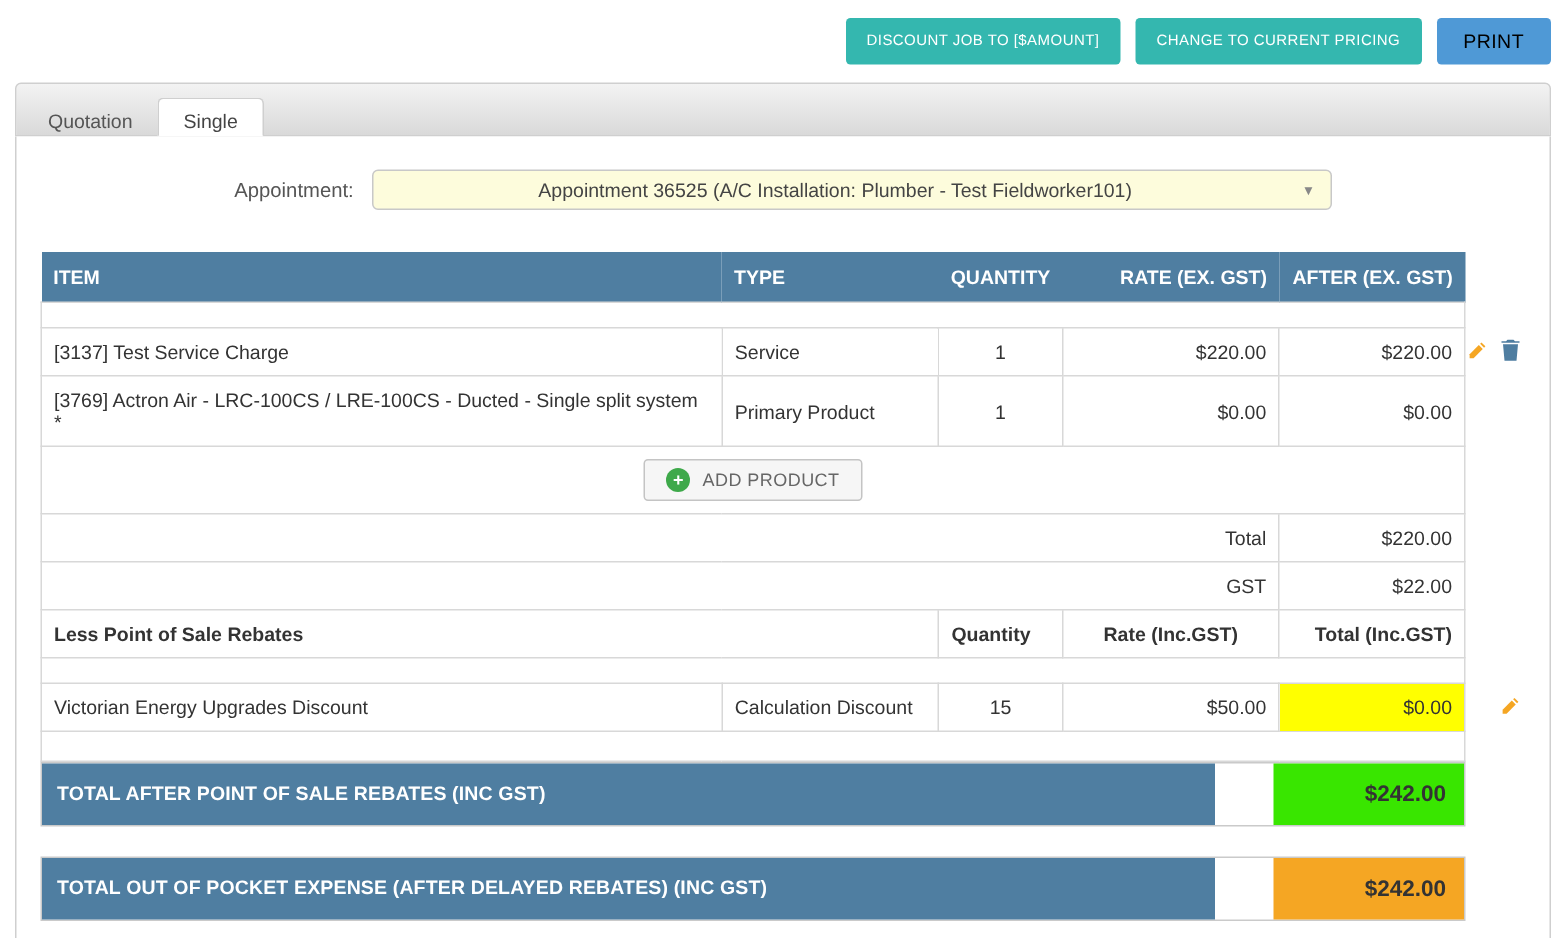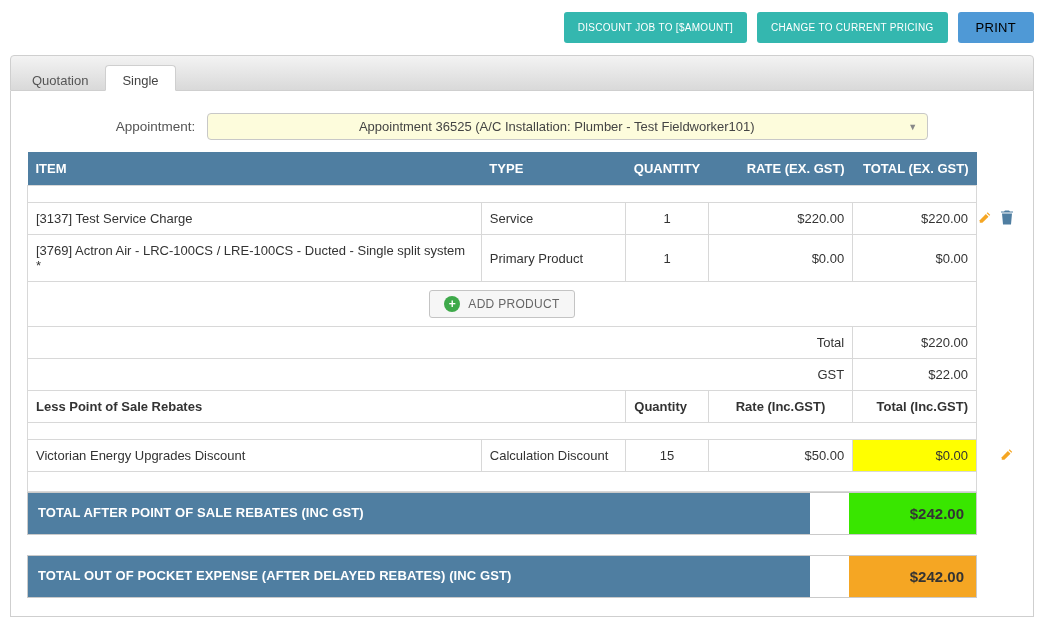--- a/index.html
+++ b/index.html
@@ -38,28 +38,28 @@
   }
 
   
   .panel {
     border:1px solid #cfcfcf;
     border-top:none;
     padding:22px 16px 18px 16px;
     background:#fff;
   }
 
-  .appointment-row { display:flex; align-items:center; justify-content:center; margin-bottom:12px; gap:6px; }
+  .appointment-row { display:flex; align-items:center; justify-content:center; margin-bottom:28px; gap:6px; }
   .appointment-label { font-size:13.5px; color:#555; margin-right:6px; }
   .appointment-select {
     background:#fdfcdc;
     border:1px solid #c8c8c8;
     border-radius:4px;
     padding:5px 32px 5px 10px;
-    width:721px;
+    width:640px;
     text-align:center;
     color:#444;
     position:relative;
     cursor:pointer;
   }
   .appointment-select::after {
     content:"▼";
     position:absolute;
     right:10px;
     top:50%;
@@ -174,21 +174,21 @@
           <col class="qty">
           <col class="rate">
           <col class="total">
     </colgroup>
     <thead>
       <tr>
         <th>ITEM</th>
         <th>TYPE</th>
         <th>QUANTITY</th>
         <th>RATE (EX. GST)</th>
-        <th>TOTAL (EX. GST)</th>
+        <th>AFTER (EX. GST)</th>
       </tr>
     </thead>
     <tbody>
       <tr class="accent-row">
             <td colspan="5"></td>
           </tr>
 
       <tr style="position:relative;">
         <td>[3137] Test Service Charge</td>
         <td>Service</td>

